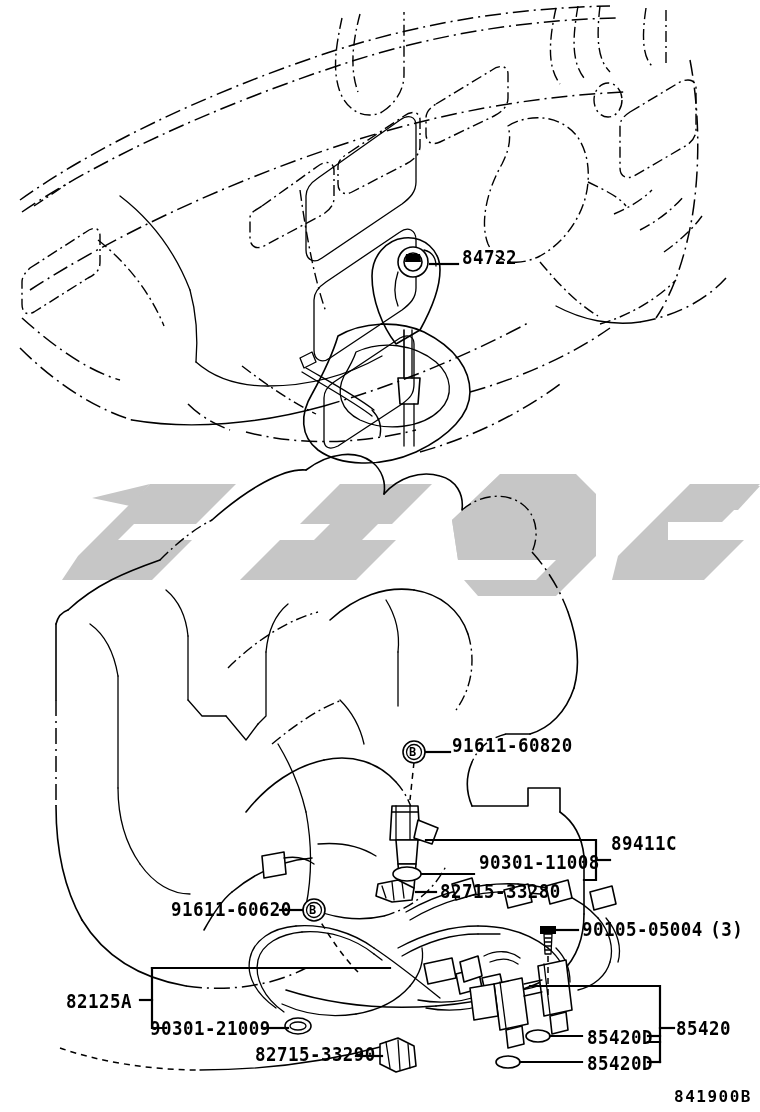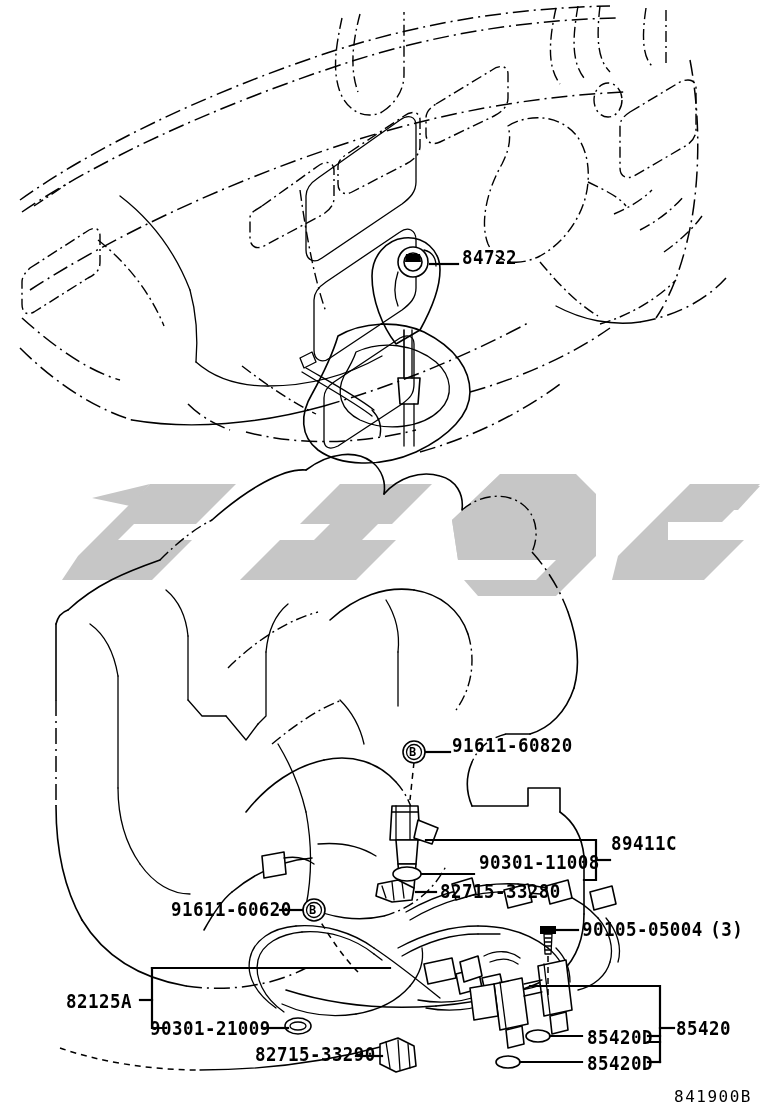--- a/index.html
+++ b/index.html
@@ -5,21 +5,21 @@
   html,body{margin:0;padding:0;background:#ffffff;}
   body{width:760px;height:1112px;position:relative;overflow:hidden;
        font-family:"DejaVu Sans Mono","Liberation Mono",monospace;}
   #sheet{position:absolute;inset:0;width:760px;height:1112px;}
   svg.layer{position:absolute;left:0;top:0;width:760px;height:1112px;}
   .wm{position:absolute;left:0;top:0;width:760px;height:1112px;pointer-events:none;}
   .lbl{position:absolute;white-space:nowrap;color:#000;
        font-family:"DejaVu Sans Mono","Liberation Mono",monospace;
        font-weight:bold;font-size:19px;letter-spacing:0.5px;
        transform:scaleX(0.92);transform-origin:left center;}
-  .diagid{position:absolute;right:8px;bottom:6px;font-size:16px;font-weight:normal;
+  .diagid{position:absolute;right:8px;bottom:6px;font-size:16px;font-weight:bold;
           letter-spacing:1.5px;color:#000;
           font-family:"DejaVu Sans Mono","Liberation Mono",monospace;}
   .ink{fill:none;stroke:#000;stroke-width:1.6;stroke-linecap:round;stroke-linejoin:round;}
   .ink-thin{fill:none;stroke:#000;stroke-width:1.3;stroke-linecap:round;stroke-linejoin:round;}
   .dashdot{fill:none;stroke:#000;stroke-width:1.5;stroke-dasharray:16 5 2 5;
            stroke-linecap:butt;}
   .dashdot2{fill:none;stroke:#000;stroke-width:1.4;stroke-dasharray:11 4 2 4;
             stroke-linecap:butt;}
   .dashed{fill:none;stroke:#000;stroke-width:1.5;stroke-dasharray:6 5;stroke-linecap:butt;}
   .leader{fill:none;stroke:#000;stroke-width:2.2;stroke-linecap:square;}

